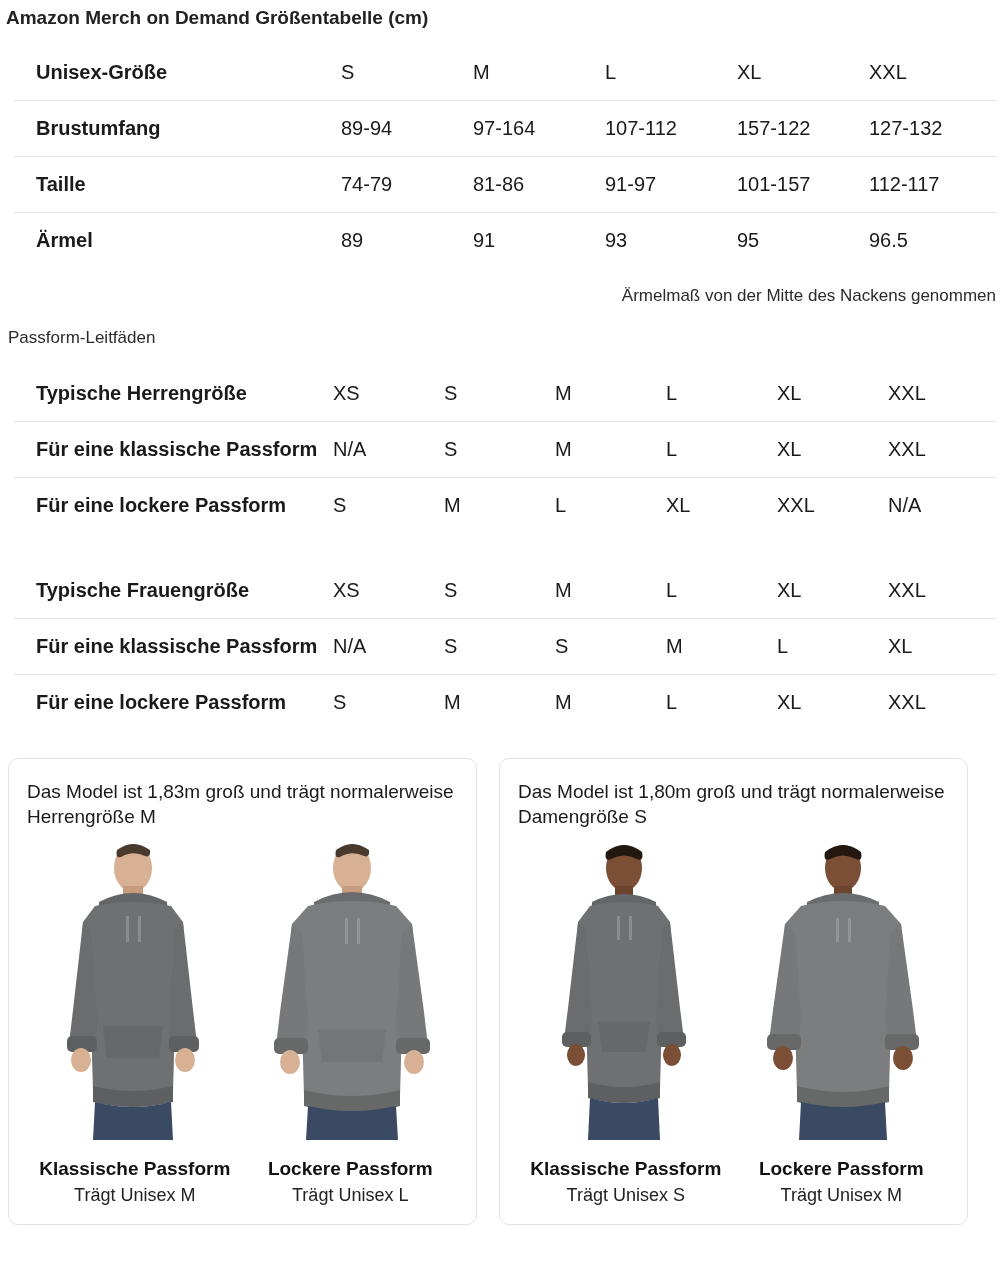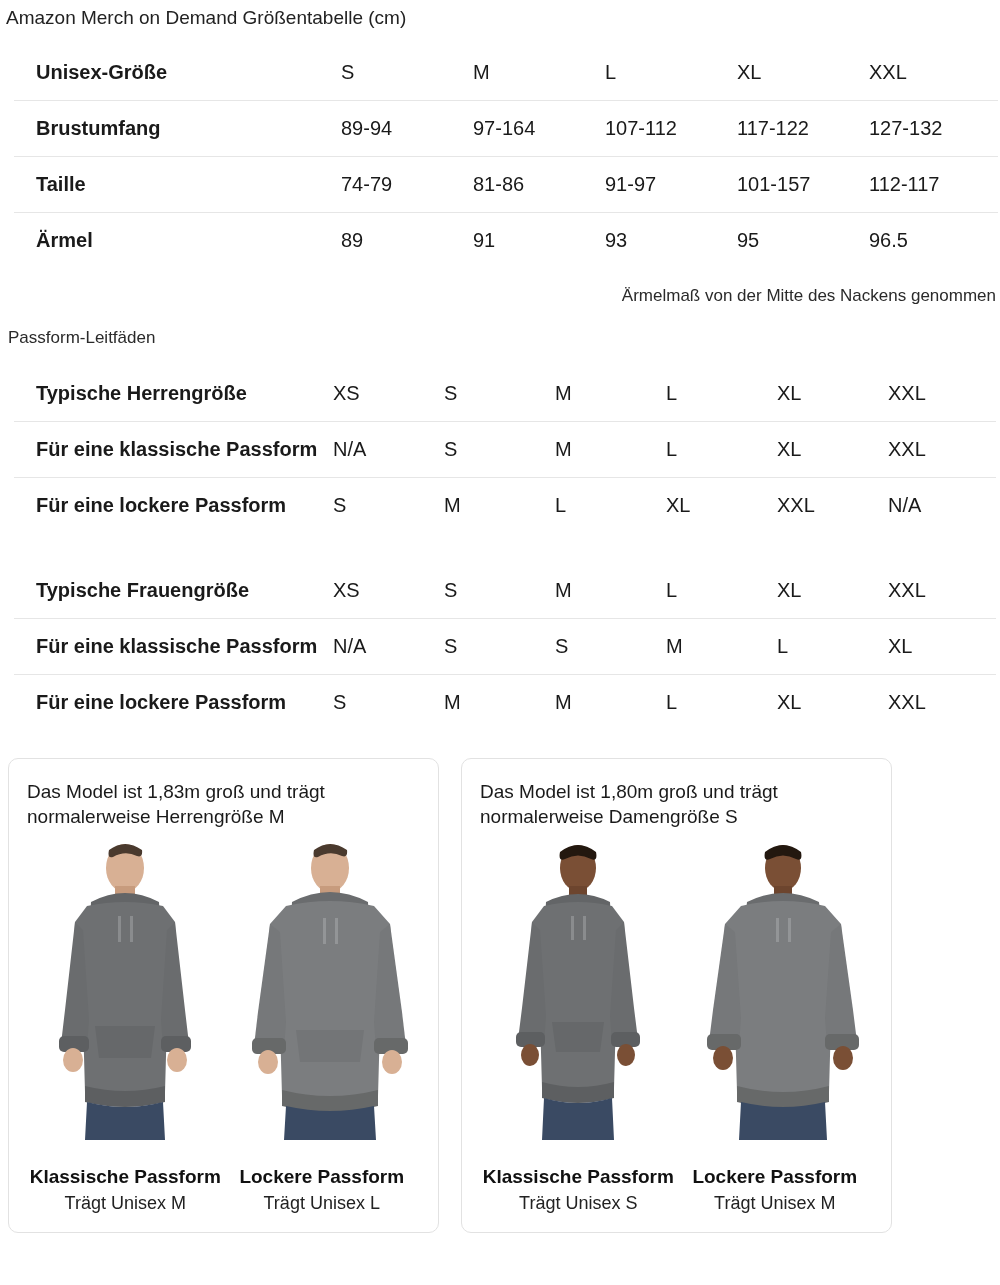--- a/index.html
+++ b/index.html
@@ -17,20 +17,21 @@
   }
   .page {
     width: 1000px;
     padding: 0 4px;
   }
   .doc-title {
     font-size: 19px;
     color: #222222;
     padding: 6px 0 8px 2px;
     line-height: 1.3;
+    font-weight: bold;
   }
 
   
   table.size-table {
     width: 992px;
     border-collapse: collapse;
     table-layout: fixed;
     margin: 0 0 0 4px;
     border: 6px solid #14b8a6;
     border-radius: 8px;
@@ -79,21 +80,21 @@
     color: #2a2a2a;
     padding: 12px 0 12px 4px;
   }
   .gap-18 { height: 18px; }
 
   
   .cards {
     display: flex;
     gap: 22px;
     margin: 22px 0 0 4px;
-    width: 884px;
+    width: 960px;
   }
   .card {
     flex: 1 1 0;
     border: 1px solid #e2e2e2;
     border-radius: 10px;
     padding: 20px 18px 16px 18px;
     background: #ffffff;
     min-width: 0;
   }
   .card-caption {
@@ -111,21 +112,21 @@
     margin-top: 4px;
   }
   .fig-wrap {
     width: 50%;
     display: flex;
     flex-direction: column;
     align-items: center;
   }
   .fig-labels {
     display: flex;
-    margin-top: 24px;
+    margin-top: 16px;
   }
   .fig-label {
     width: 50%;
     text-align: center;
   }
   .fig-label .l1 {
     font-size: 19px;
     font-weight: bold;
     color: #111111;
     line-height: 1.4;
@@ -181,21 +182,21 @@
         <td>
             <div class="cell val">89-94</div>
           </td>
         <td>
             <div class="cell val">97-164</div>
           </td>
         <td>
             <div class="cell val">107-112</div>
           </td>
         <td>
-            <div class="cell val">117-122</div>
+            <div class="cell val">157-122</div>
           </td>
         <td>
             <div class="cell val">127-132</div>
           </td>
       </tr>
       <tr>
         <td>
             <div class="cell head">Taille</div>
           </td>
         <td>

